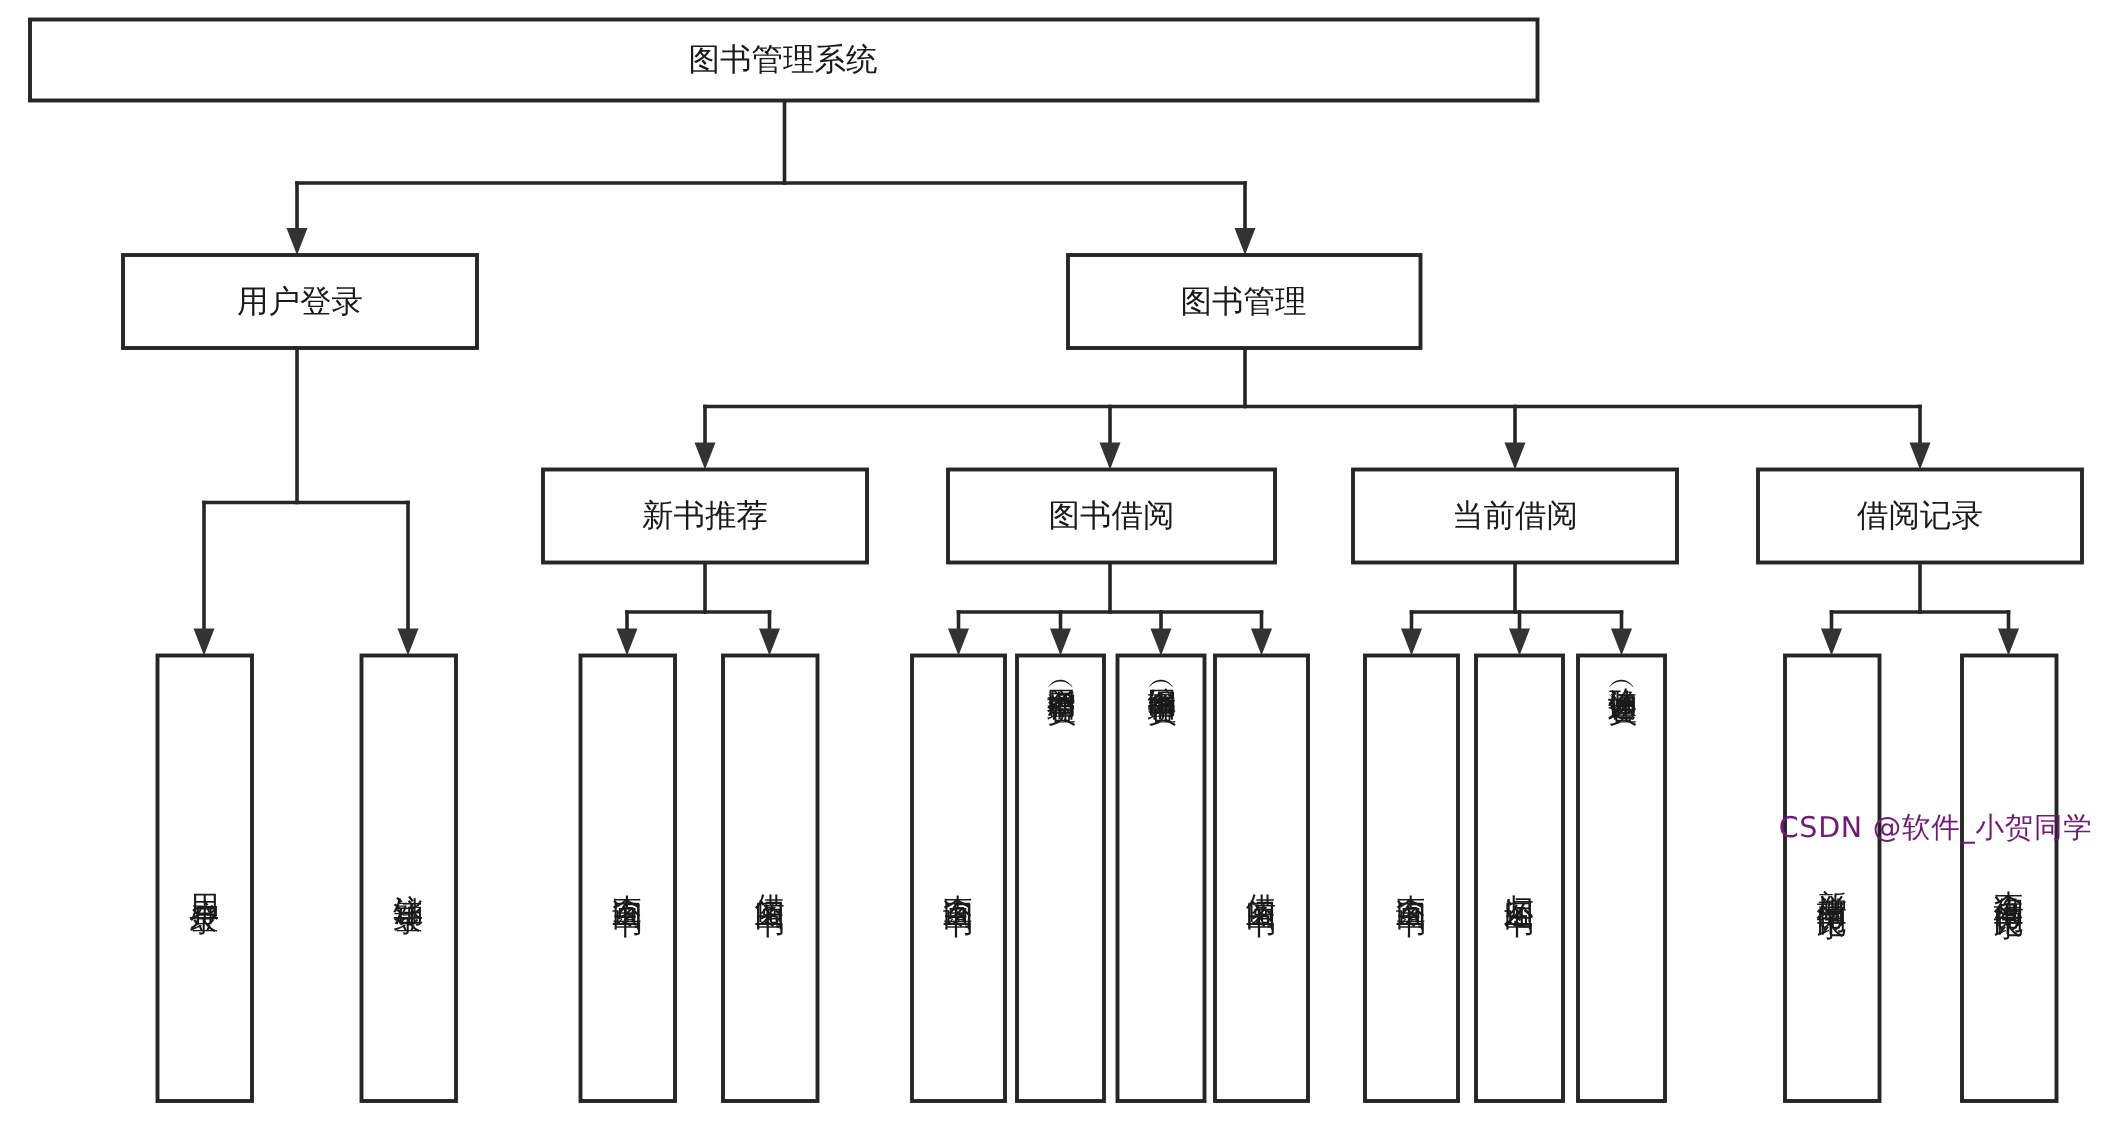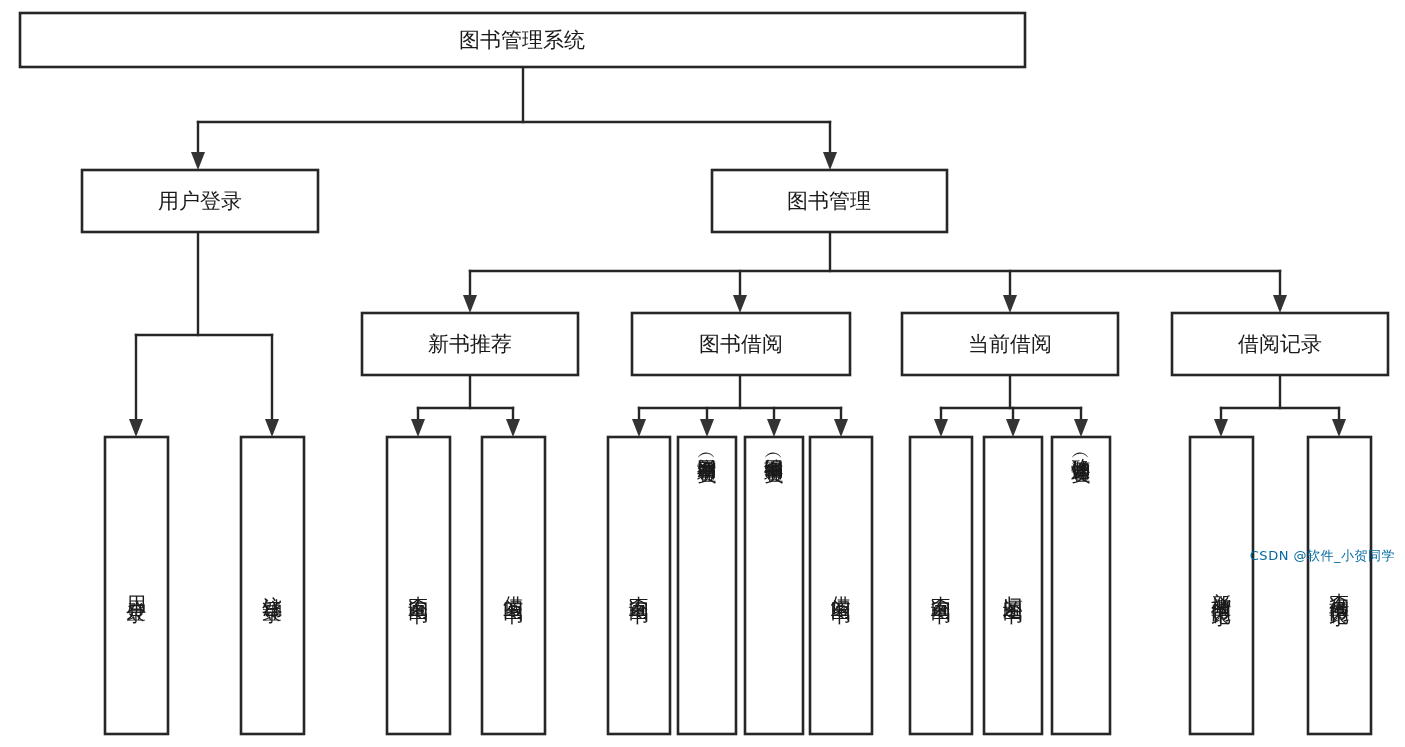--- a/index.html
+++ b/index.html
@@ -70,22 +70,22 @@
   }
   .leaf-label-v.tight {
     letter-spacing: 1px;
     font-size: 19px;
   }
   .watermark {
     position: absolute;
     right: 10px;
     bottom: 8px;
     font-family: "DejaVu Sans", "Liberation Sans", sans-serif;
-    font-size: 13px;
-    color: #0369a1;
+    font-size: 19px;
+    color: #701a75;
     white-space: nowrap;
     letter-spacing: 0.5px;
   }
 </style>
 </head>
 <body>
 
 <div id="diagram-root">
 
   <svg id="tree-svg" viewBox="0 0 1405 747">

